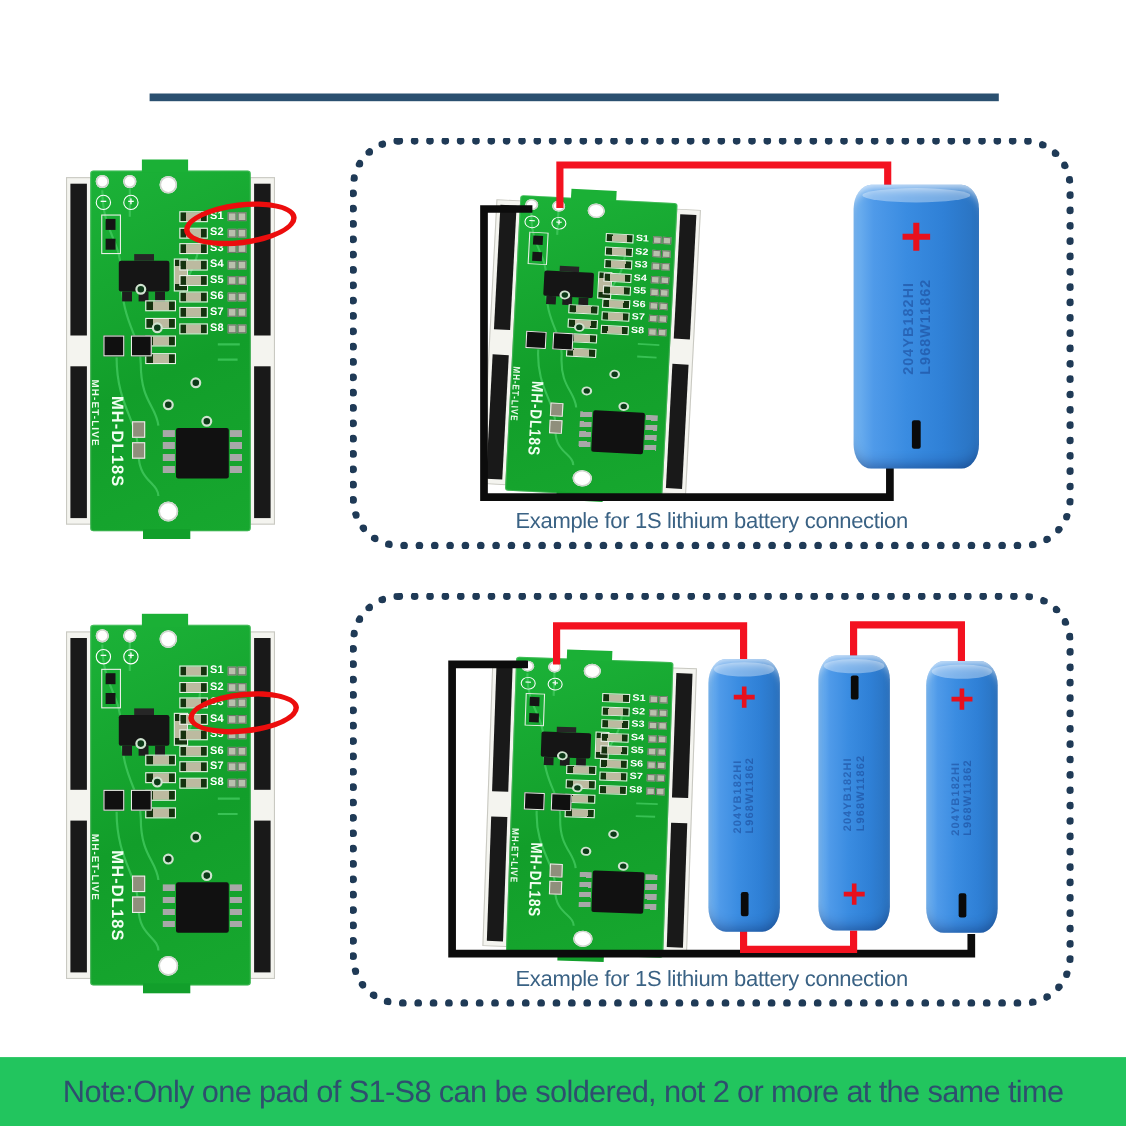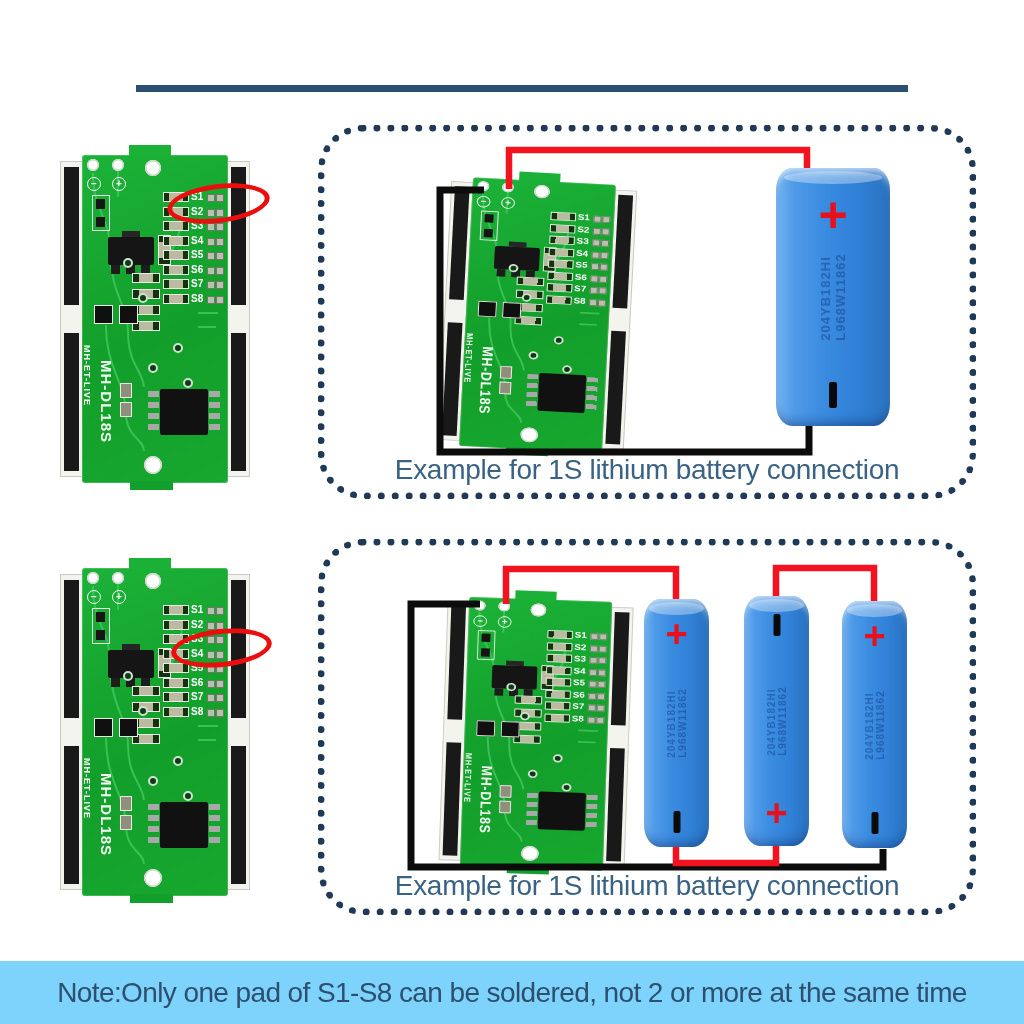--- a/index.html
+++ b/index.html
@@ -7,21 +7,21 @@
          font-family:"Liberation Sans",sans-serif;}
   
   #title-text{position:absolute;left:0;top:20px;width:100%;text-align:center;
     font-size:60px;font-weight:700;letter-spacing:2px;color:#26486a;white-space:nowrap;}
   #title-underline{position:absolute;left:136px;top:85px;width:772px;height:7px;background:#2b5070;}
   
   .exbox{position:absolute;border:7px dotted #1f3a56;border-radius:45px;box-sizing:border-box;background:#fff;}
   #box1{left:318px;top:125px;width:658px;height:374px;}
   #box2{left:318px;top:539px;width:658px;height:376px;}
   .caption{position:absolute;left:0;bottom:6px;width:100%;text-align:center;
-    color:#3a6284;font-size:28px;letter-spacing:-0.3px;white-space:nowrap;margin-top:34px;}
+    color:#3a6284;font-size:20px;letter-spacing:-0.3px;white-space:nowrap;margin-top:34px;}
   .wires{position:absolute;left:0;top:0;pointer-events:none;}
   
   .pcb{position:absolute;width:190px;height:345px;}
   .pcbwrap{position:absolute;width:190px;height:345px;transform-origin:0 0;}
   .pcbwrap .pcb{left:0;top:0;}
   .bez{position:absolute;top:16px;bottom:13px;width:23px;background:#f4f4ef;
     border:1px solid #c9c9c2;box-sizing:border-box;}
   .bezL{left:0;} .bezR{right:0;}
   .bez i{position:absolute;left:3px;right:3px;background:#191919;}
   .bez .seg1{top:5px;height:44%;} .bez .seg2{bottom:5px;height:44%;}
@@ -93,21 +93,21 @@
   .bstripe{position:absolute;left:50%;transform:translateX(-50%);bottom:18px;width:8px;height:26px;
     background:#0a0a0a;border-radius:2px;}
   .sm .bstripe{width:7px;height:22px;bottom:14px;}
   .flip .bstripe{bottom:auto;top:18px;}
   .blabel{position:absolute;left:50%;top:50%;transform:translate(-50%,-50%) rotate(180deg);
     writing-mode:vertical-rl;color:rgba(22,62,140,.5);font-weight:700;letter-spacing:1px;
     white-space:nowrap;font-size:13px;}
   .sm .blabel{font-size:10px;}
   .blabel span{display:block;}
   
-  #note-bar{position:absolute;left:0;top:961px;width:100%;height:63px;background:#7dd3fc;}
+  #note-bar{position:absolute;left:0;top:961px;width:100%;height:63px;background:#22c55e;}
   #note-bar span{display:block;width:100%;text-align:center;line-height:63px;font-size:28px;
     letter-spacing:-0.6px;color:#2e4f6e;white-space:nowrap;}
 </style>
 </head>
 <body>
 
 <div id="stage">
 
   <div id="title-underline"></div>
 

